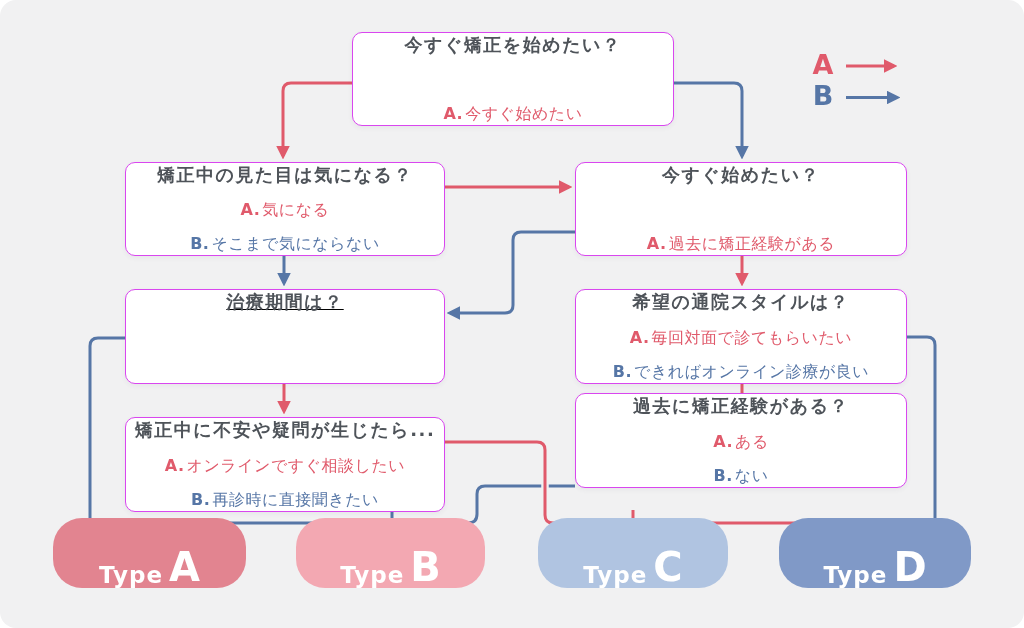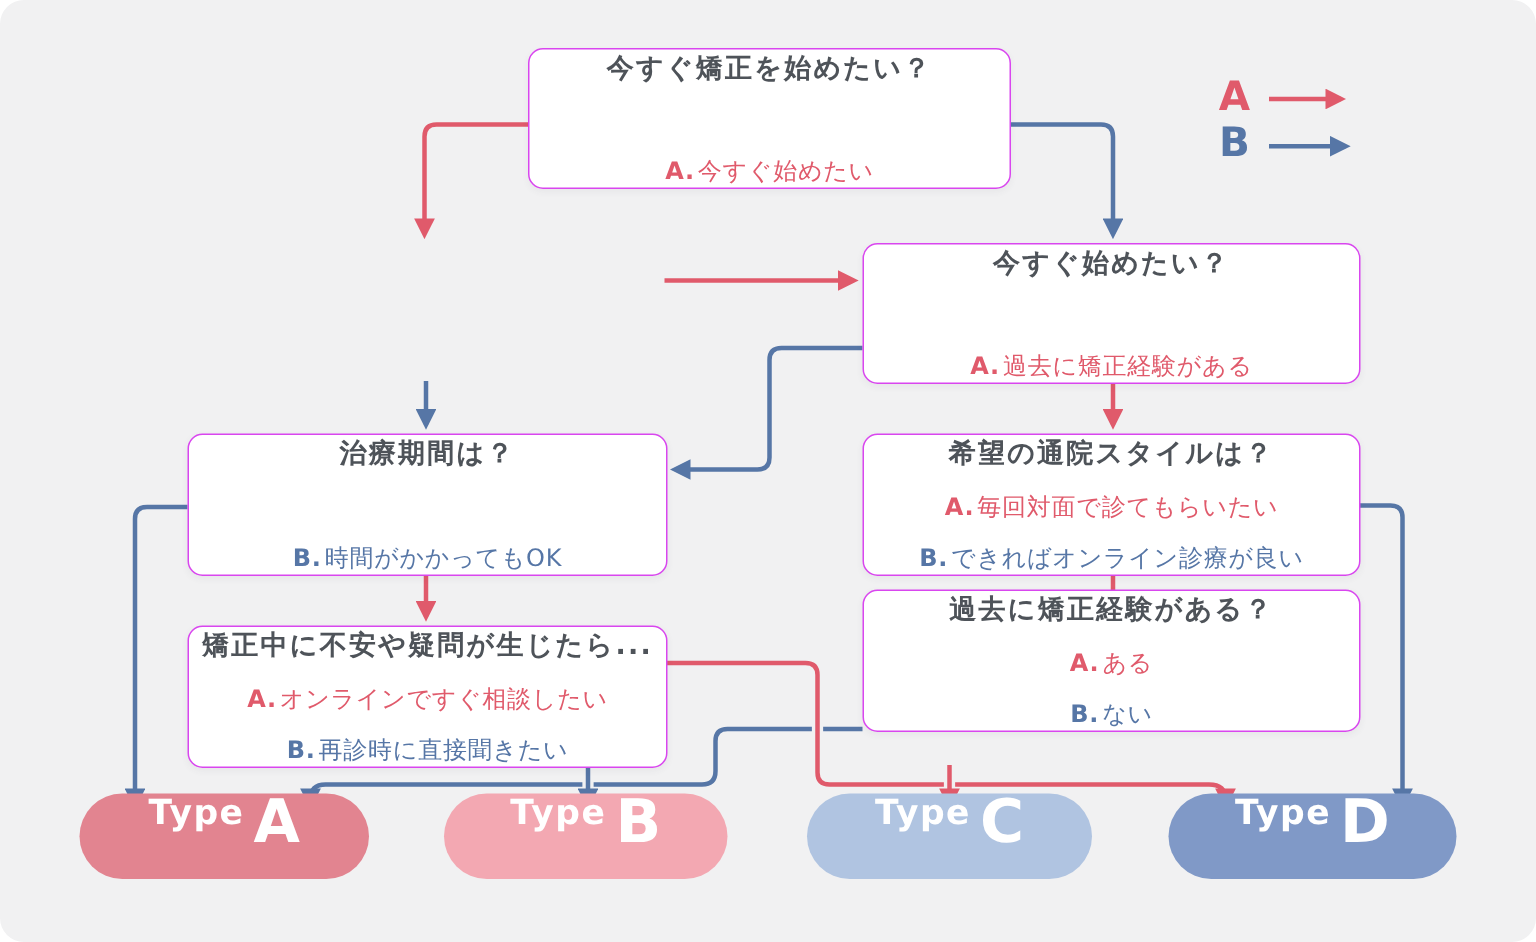--- a/index.html
+++ b/index.html
@@ -21,22 +21,22 @@
     box-shadow:0 2px 5px rgba(70,70,90,.06);
     display:flex;flex-direction:column;align-items:center;justify-content:space-between;gap:3px;
   }
   .q{font-size:18px;font-weight:600;color:var(--text,#4e5359);letter-spacing:1.5px;white-space:nowrap;}
   .ans{font-size:16px;font-weight:500;letter-spacing:.5px;white-space:nowrap;}
   .ans .pfx{font-weight:700;margin-right:2px;}
   .ans-a{color:var(--red,#e05a6b);}
   .ans-b{color:var(--blue,#5676a6);}
 
   .pill{
-    position:absolute;top:529px;height:57px;border-radius:29px;color:#fff;
-    display:flex;align-items:flex-start;justify-content:center;
+    position:absolute;top:518px;height:70px;border-radius:29px;color:#fff;
+    display:flex;align-items:flex-end;justify-content:center;
   }
   .pill .word{font-size:23px;font-weight:700;letter-spacing:1px;}
   .pill .letter{font-size:40px;font-weight:700;margin-left:6px;line-height:1;transform:translateY(-1px);}
   .pill-a{background:var(--type-a,#e28490);}
   .pill-b{background:var(--type-b,#f3a8b2);}
   .pill-c{background:var(--type-c,#b0c4e1);}
   .pill-d{background:var(--type-d,#8099c7);}
 
   .legend-letter{position:absolute;font-size:27px;font-weight:700;transform:translate(-50%,-54%);}
   .legend-a{color:var(--red,#e05a6b);}
@@ -88,29 +88,33 @@
   </svg>
 
   <span class="legend-letter legend-a" style="left:823px;top:66px;">A</span>
   <span class="legend-letter legend-b" style="left:823px;top:97px;">B</span>
 
   <div class="qbox" style="left:352px;top:32px;width:320px;height:92px;">
     <div class="q">今すぐ矯正を始めたい？</div>
     <div class="ans ans-a"><span class="pfx">A.</span><span>今すぐ始めたい</span></div>
   </div>
 
+  <div class="qbox" style="left:125px;top:162px;width:318px;height:92px;">
+    <div class="q">矯正中の見た目は気になる？</div>
+    <div class="ans ans-a"><span class="pfx">A.</span><span>気になる</span></div>
+    <div class="ans ans-b"><span class="pfx">B.</span><span>そこまで気にならない</span></div>
+  </div>
 
   <div class="qbox" style="left:575px;top:162px;width:330px;height:92px;">
     <div class="q">今すぐ始めたい？</div>
     <div class="ans ans-a"><span class="pfx">A.</span><span>過去に矯正経験がある</span></div>
   </div>
 
-  <div class="qbox" style="left:125px;top:289px;width:318px;height:93px;">
+  <div class="qbox" style="left:125px;top:289px;width:318px;height:93px;text-decoration:underline;">
     <div class="q">治療期間は？</div>
-    <div class="ans ans-b"><span class="pfx">B.</span><span>時間がかかってもOK</span></div>
   </div>
 
   <div class="qbox" style="left:575px;top:289px;width:330px;height:93px;">
     <div class="q">希望の通院スタイルは？</div>
     <div class="ans ans-a"><span class="pfx">A.</span><span>毎回対面で診てもらいたい</span></div>
     <div class="ans ans-b"><span class="pfx">B.</span><span>できればオンライン診療が良い</span></div>
   </div>
 
   <div class="qbox" style="left:125px;top:417px;width:318px;height:93px;">
     <div class="q">矯正中に不安や疑問が生じたら...</div>

